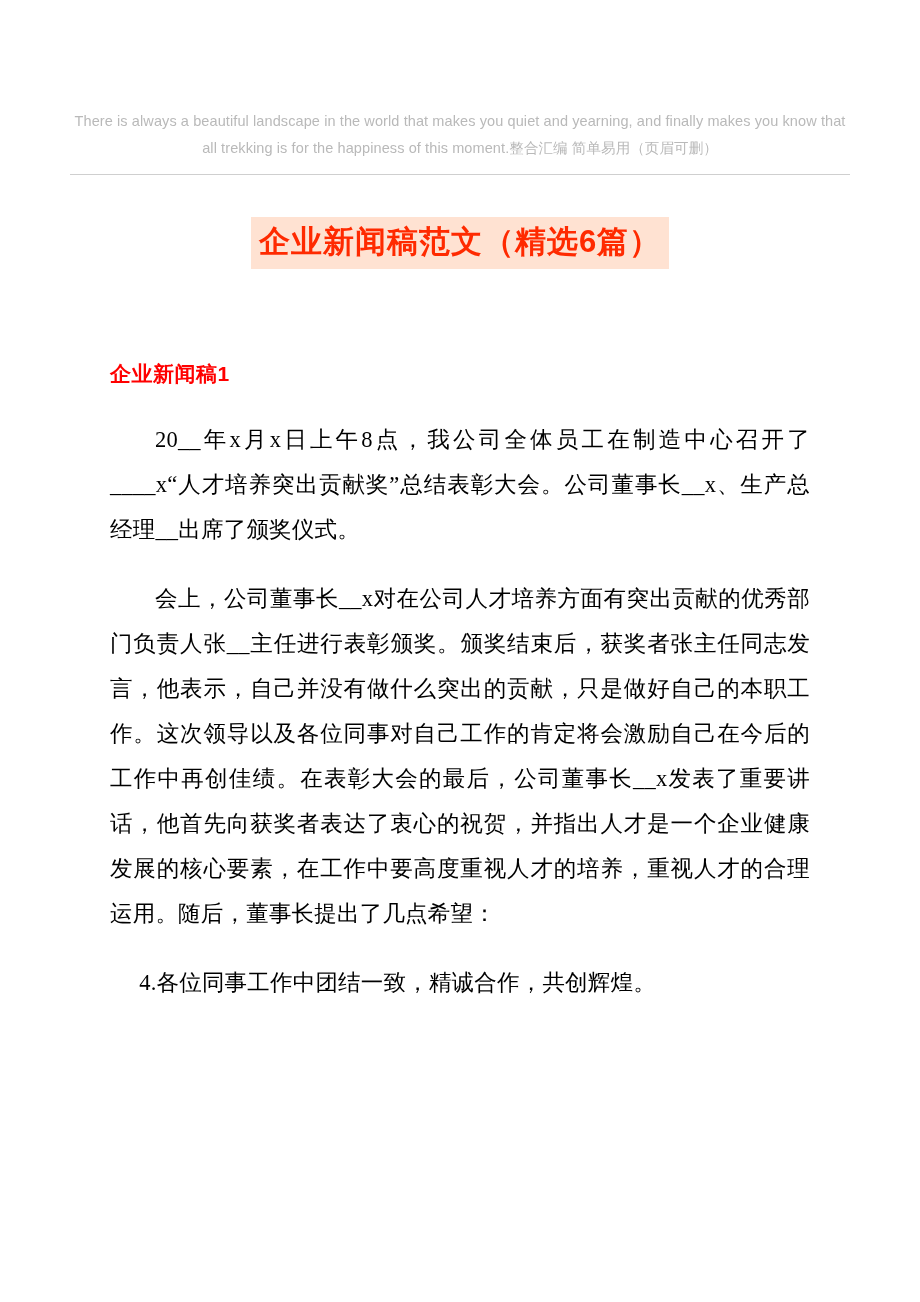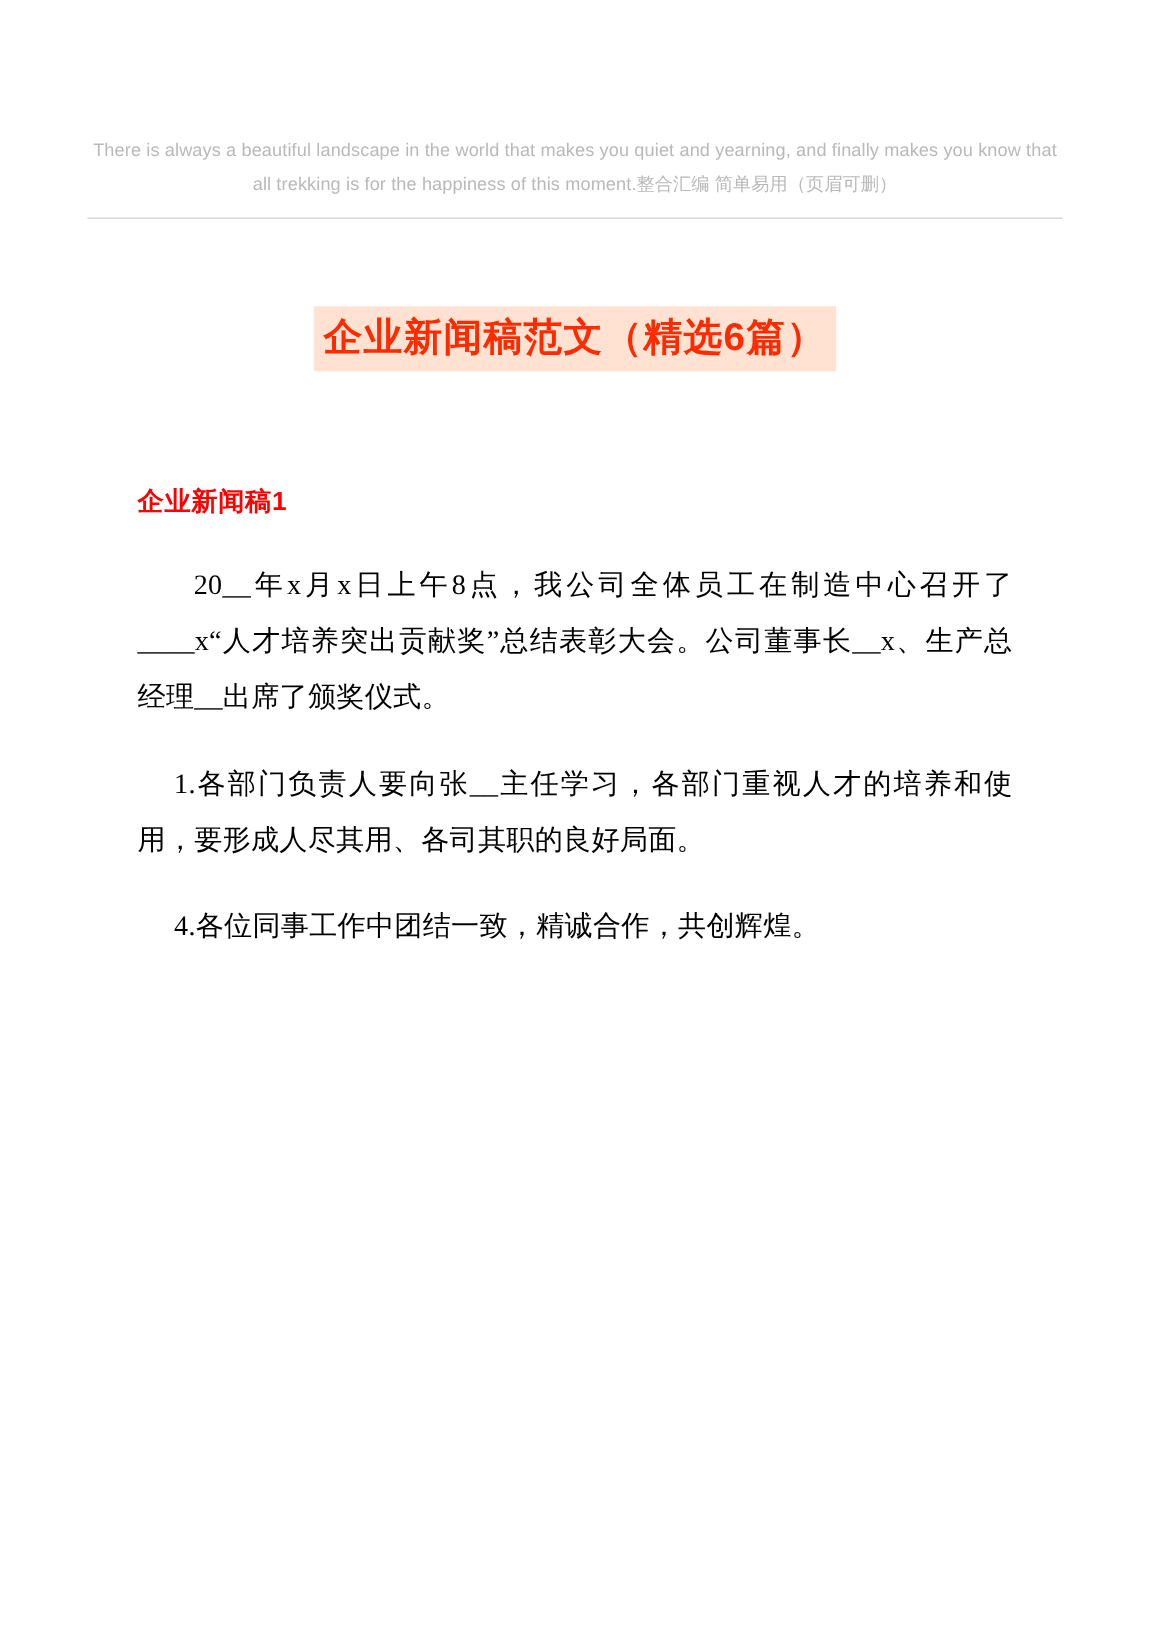--- a/index.html
+++ b/index.html
@@ -52,21 +52,20 @@
   .doc-title {
     display: inline-block;
     background: #ffe2d2;
     color: #ff2a00;
     font-family: "Liberation Sans", sans-serif;
     font-weight: bold;
     font-size: 31px;
     line-height: 1.5;
     padding: 2px 8px 4px 8px;
     letter-spacing: 1px;
-    margin-top: 28px;
   }
   .content {
     margin: 0 auto;
     width: 700px;
     padding-top: 88px;
   }
   .section-heading {
     color: #ff0000;
     font-family: "Liberation Sans", sans-serif;
     font-weight: bold;
@@ -104,17 +103,17 @@
   <div class="header-rule"></div>
 
   <div class="title-wrap">
     <span class="doc-title">企业新闻稿范文（精选6篇）</span>
   </div>
 
   <div class="content">
     <div class="section-heading">企业新闻稿1</div>
 
     <p class="body-text indent">20__年x月x日上午8点，我公司全体员工在制造中心召开了____x“人才培养突出贡献奖”总结表彰大会。公司董事长__x、生产总经理__出席了颁奖仪式。</p>
-    <p class="body-text list-item">1.各部门负责人要向张__主任学习，各部门重视人才的培养和使用，要形成人尽其用、各司其职的良好局面。</p>
+    <p class="body-text indent">会上，公司董事长__x对在公司人才培养方面有突出贡献的优秀部门负责人张__主任进行表彰颁奖。颁奖结束后，获奖者张主任同志发言，他表示，自己并没有做什么突出的贡献，只是做好自己的本职工作。这次领导以及各位同事对自己工作的肯定将会激励自己在今后的工作中再创佳绩。在表彰大会的最后，公司董事长__x发表了重要讲话，他首先向获奖者表达了衷心的祝贺，并指出人才是一个企业健康发展的核心要素，在工作中要高度重视人才的培养，重视人才的合理运用。随后，董事长提出了几点希望：</p>
     <p class="body-text list-item">4.各位同事工作中团结一致，精诚合作，共创辉煌。</p>
   </div>
 
 </div>
 
 </body></html>

